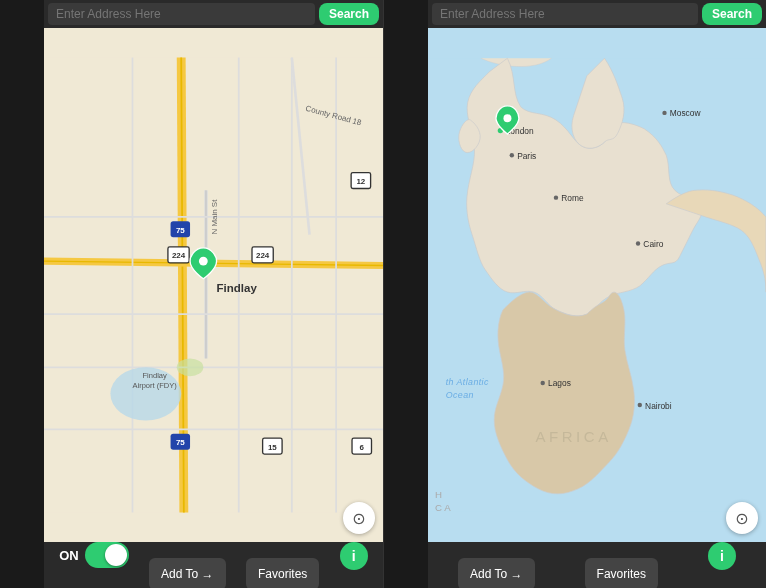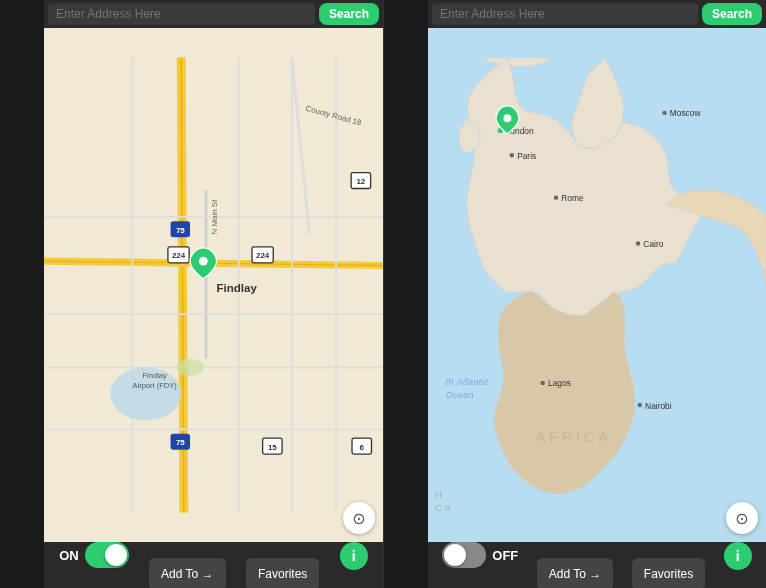--- a/index.html
+++ b/index.html
@@ -367,23 +367,17 @@
       <g transform="translate(90, 72)">
         <path d="M 0 -18 C -9 -18 -13 -9 -13 -4 C -13 4 0 14 0 14 C 0 14 13 4 13 -4 C 13 -9 9 -18 0 -18 Z" fill="#2ecc71" stroke="white" stroke-width="1.5"></path>
         <circle cx="0" cy="-4" r="4.5" fill="white"></circle>
       </g>
     </svg>
 
     <div class="location-btn">⊙</div>
   </div>
 
   <div class="toolbar">
-    <div class="toggle-group">
-      <div class="toggle-switch off">
-        <div class="toggle-knob"></div>
-      </div>
-      <span class="toggle-label">OFF</span>
-    </div>
     <button class="toolbar-btn">Add To →</button>
     <button class="toolbar-btn">Favorites</button>
     <button class="info-btn">i</button>
   </div>
 </div>
 
 </body></html>

